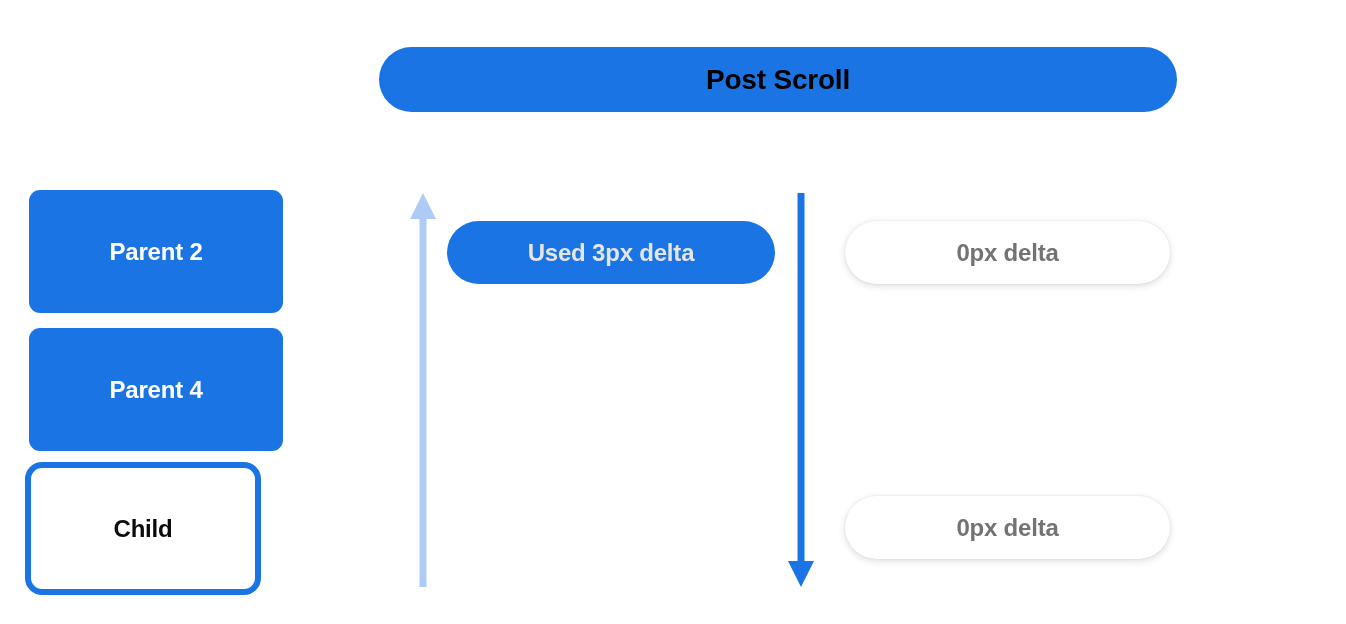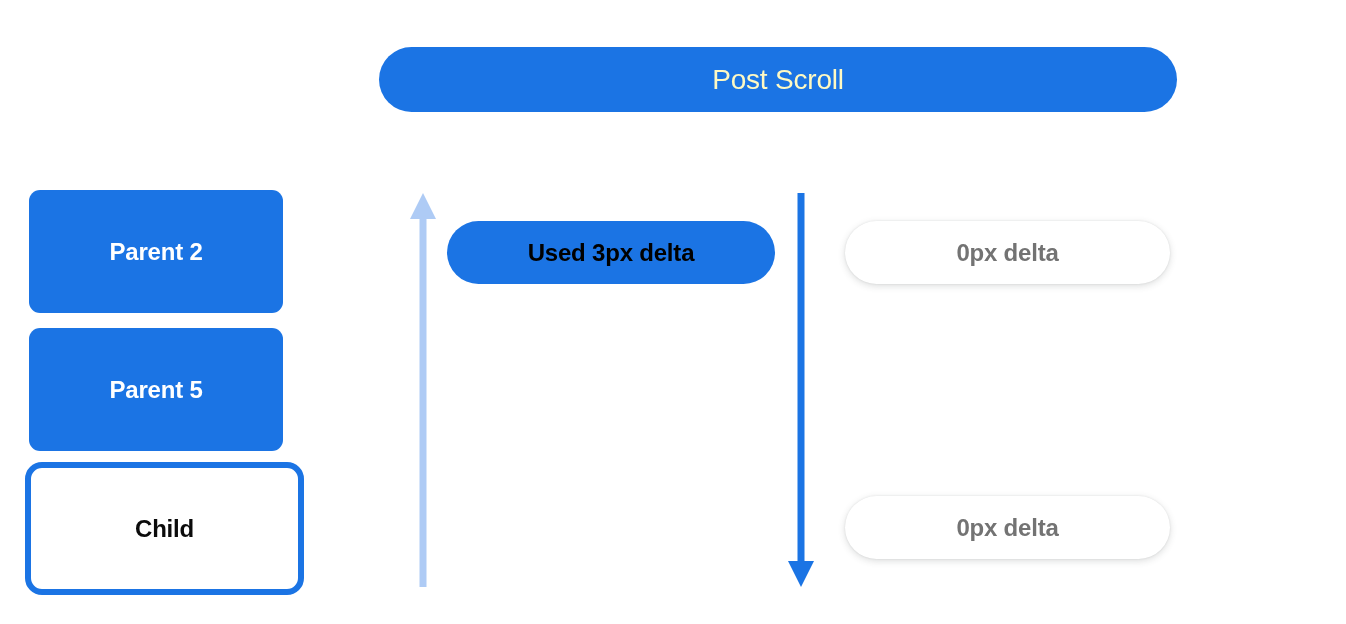--- a/index.html
+++ b/index.html
@@ -30,23 +30,23 @@
     width: 798px;
     height: 65px;
     background: #1b74e4;
     border-radius: 33px;
     display: flex;
     align-items: center;
     justify-content: center;
     box-sizing: border-box;
   }
   .title-bar .title-text {
-    color: #fef9c3;
+    color: #000000;
     font-size: 28px;
-    font-weight: normal;
+    font-weight: bold;
     letter-spacing: -0.2px;
     line-height: 1;
   }
 
   
   .frame-box {
     position: absolute;
     left: 29px;
     width: 254px;
     height: 123px;
@@ -64,21 +64,21 @@
     line-height: 1;
   }
   .frame-box.filled {
     background: #1b74e4;
   }
   .frame-box.filled .frame-label {
     color: #ffffff;
   }
   .frame-box.outlined {
     left: 25px;
-    width: 279px;
+    width: 236px;
     height: 133px;
     background: #ffffff;
     border: 6px solid #1b74e4;
     border-radius: 17px;
   }
   .frame-box.outlined .frame-label {
     color: #0b0b0b;
   }
 
   #box-parent2 { top: 190px; }
@@ -112,21 +112,21 @@
     line-height: 1;
     white-space: nowrap;
   }
   .pill.solid {
     left: 447px;
     width: 328px;
     height: 63px;
     background: #1b74e4;
   }
   .pill.solid .pill-label {
-    color: #000000;
+    color: #e5e5e5;
   }
   #pill-used-delta  { top: 221px; }
   #pill-no-delta    { top: 359px; }
 
   
   .pill.ghost {
     left: 845px;
     width: 325px;
     height: 63px;
     background: #ffffff;
@@ -146,21 +146,21 @@
 
   <div class="title-bar">
     <span class="title-text">Post Scroll</span>
   </div>
 
   <div class="frame-box filled" id="box-parent2">
     <span class="frame-label">Parent 2</span>
   </div>
 
   <div class="frame-box filled" id="box-parent1">
-    <span class="frame-label">Parent 5</span>
+    <span class="frame-label">Parent 4</span>
   </div>
 
   <div class="frame-box outlined" id="box-child">
     <span class="frame-label">Child</span>
   </div>
 
   <svg class="arrow" id="arrow-up" viewBox="0 0 30 394">
     <rect x="11.5" y="22" width="7" height="372" fill="#aecbf5"></rect>
     <polygon points="15,0 28,26 2,26" fill="#aecbf5"></polygon>
   </svg>

